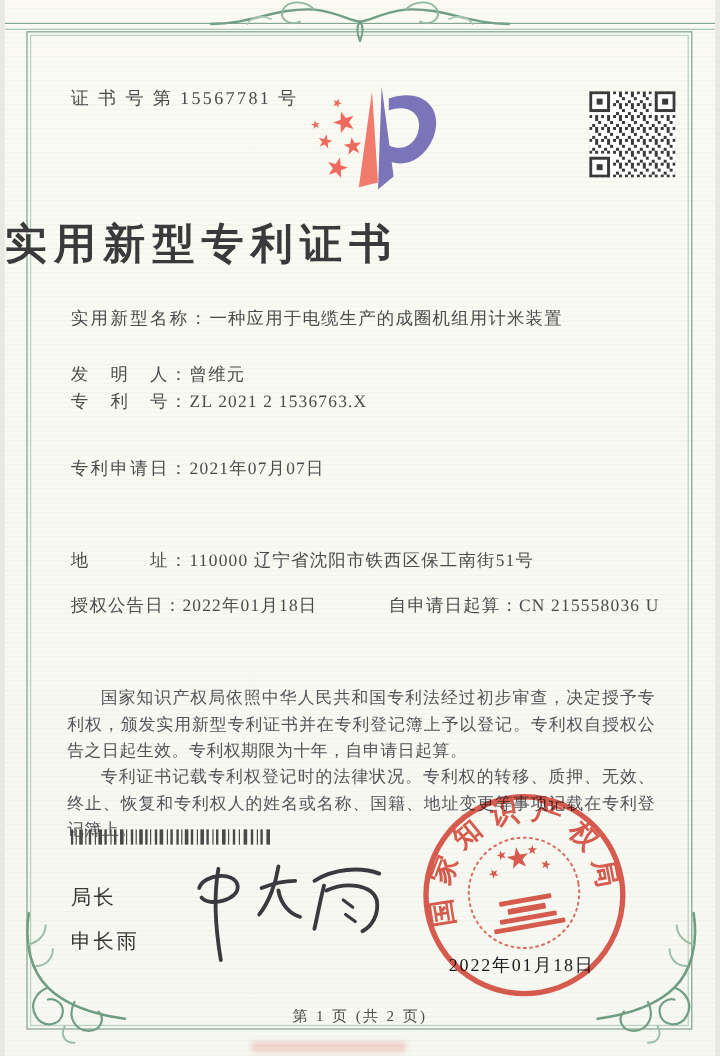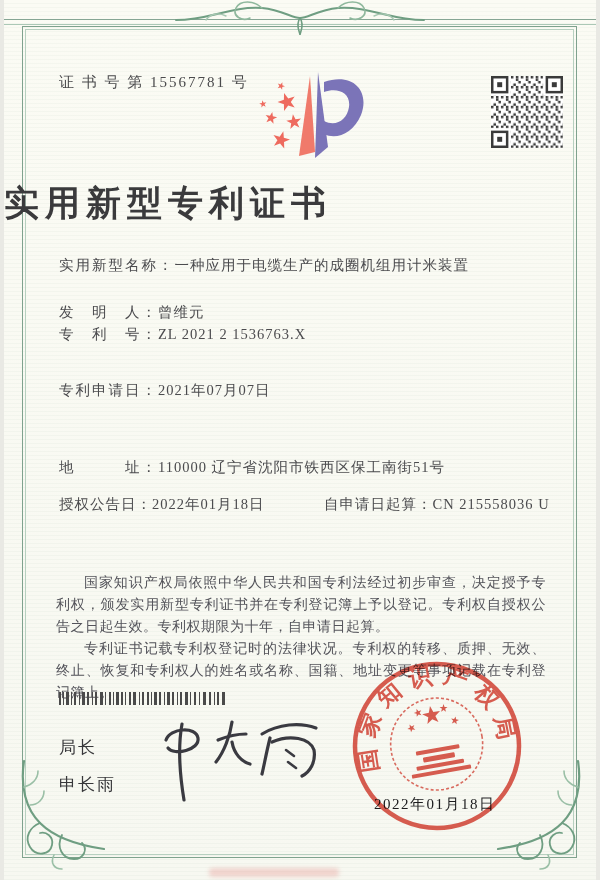--- a/index.html
+++ b/index.html
@@ -248,15 +248,16 @@
           <use href="#sstar" transform="translate(110,66) scale(0.42) rotate(20)"></use>
           <rect x="66" y="90" width="44" height="4" rx="1"></rect>
           <rect x="72" y="97" width="32" height="5" rx="1"></rect>
           <rect x="64" y="105" width="48" height="4" rx="1"></rect>
           <rect x="58" y="112" width="60" height="4" rx="1"></rect>
         </g>
       </g>
     </svg>
   </div>
 
+  <div class="footer">第 1 页 (共 2 页)</div>
   <div class="bleed"></div>
 
 </div>
 
 </body></html>

